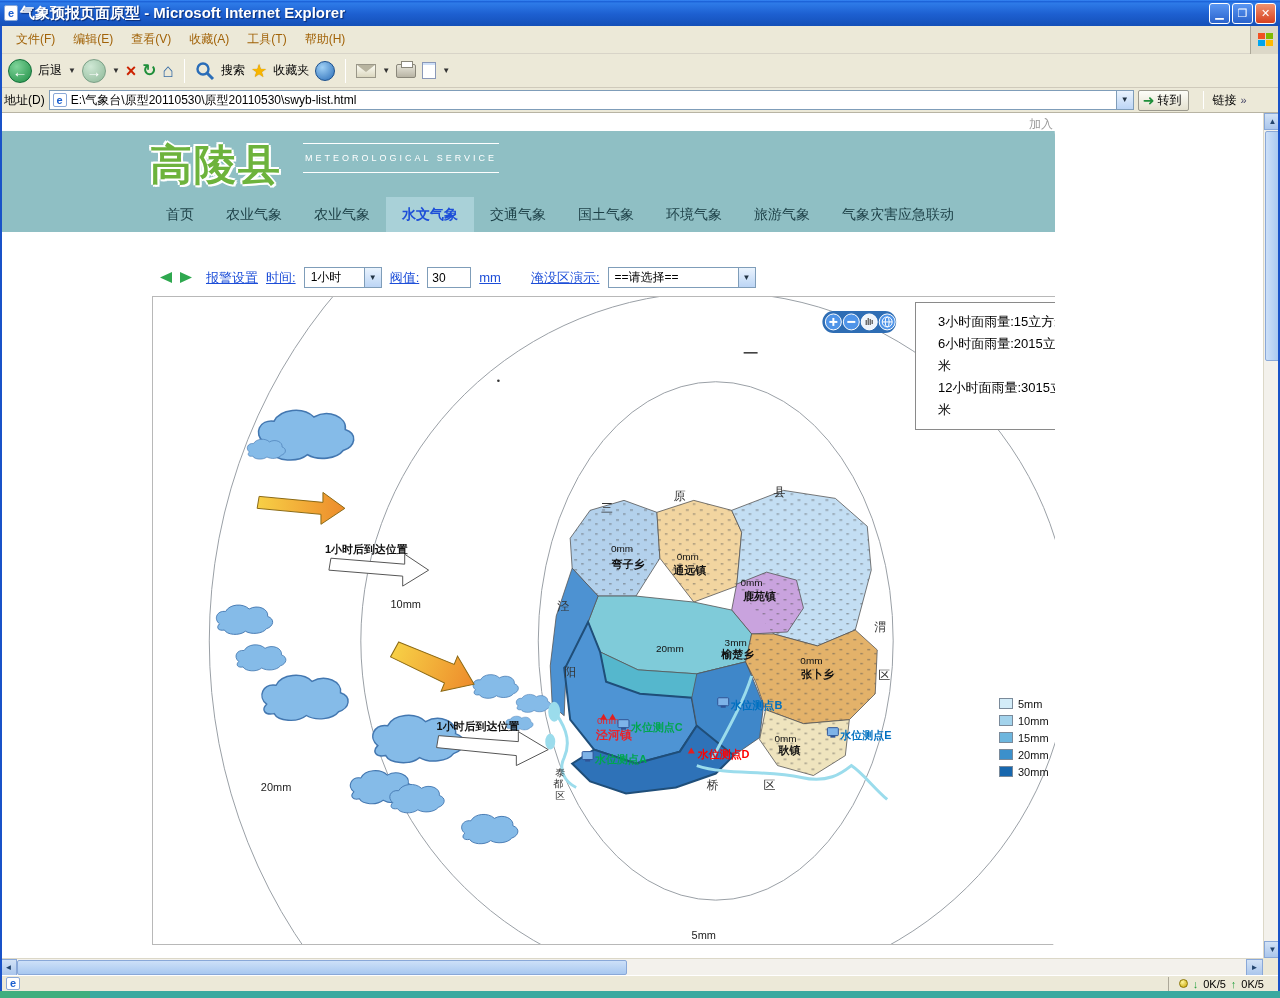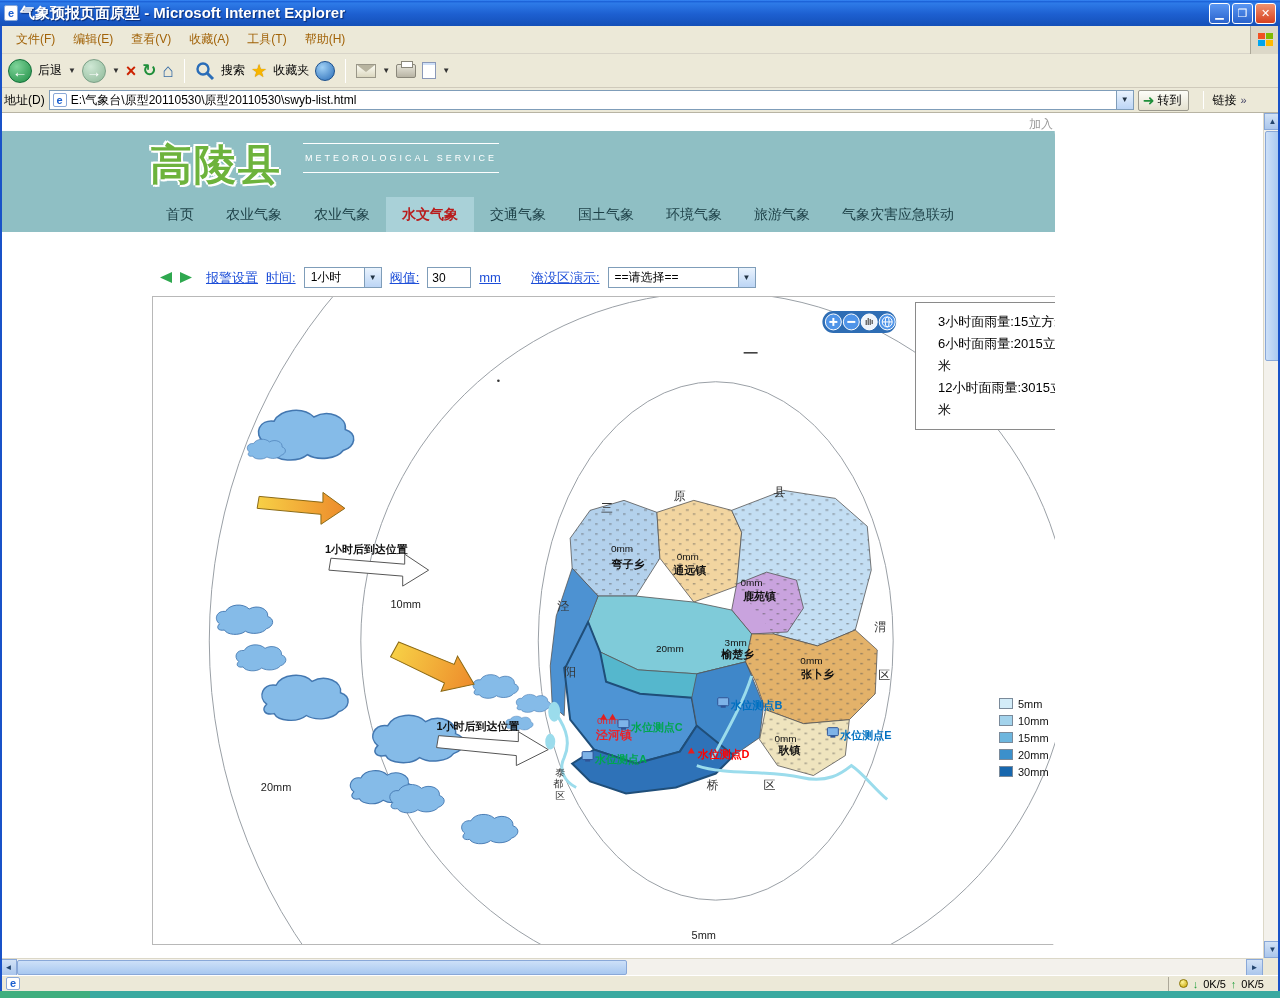--- a/index.html
+++ b/index.html
@@ -71,21 +71,21 @@
   .brand { position:absolute; left:150px; top:6px; display:flex; align-items:flex-start; gap:21px; }
   .brand-county { font-size:42px; font-weight:bold; color:#6db33c; letter-spacing:2px;
     text-shadow:-2px 0 #fff,2px 0 #fff,0 -2px #fff,0 2px #fff,2px 2px #fff,-2px -2px #fff; }
   .brand-col { margin-top:4px; }
   .brand-service { font-size:25px; font-weight:bold; color:#c6d92f; letter-spacing:2px;
     text-shadow:-1px 0 #fff,1px 0 #fff,0 -1px #fff,0 1px #fff; }
   .brand-sub { margin-top:2px; font-size:9px; letter-spacing:3px; color:#fff;
     border-top:1px solid #fff; border-bottom:1px solid #fff; padding:9px 2px; }
   .nav { position:absolute; left:0; bottom:0; width:100%; height:35px; display:flex; align-items:stretch; padding-left:150px; }
   .nav-item { padding:0 16px; display:flex; align-items:center; font-size:14px; color:#1c3f46; cursor:pointer; }
-  .nav-item.active { background:#a9d1d8; font-weight:bold; color:#b91c1c; }
+  .nav-item.active { background:#a9d1d8; font-weight:bold; color:#1d4ed8; }
   .subnav { left:0; top:119px; width:1263px; height:27px; background:#57a3b3; display:flex; align-items:center; padding-left:155px; gap:38px; }
   .subnav-item { color:#fff; font-size:13px; padding:2px 6px; }
   .subnav-item.active { border:1px solid #e8f4f6; }
 
   .controls { left:0; top:146px; width:1263px; height:37px; background:#fff; display:flex; align-items:center; padding-left:158px; gap:8px; }
   .ctl-label { font-size:13px; color:#1d4ed8;text-decoration:underline; }
   .fake-select { height:21px; background:#fff; border:1px solid #7f9db9; display:flex; align-items:center; }
   .fake-select .val { padding:0 6px; font-size:12px; }
   .fake-select .btn { margin-left:auto; width:17px; height:19px; background:linear-gradient(#eaf3fd,#bcd5f5); border-left:1px solid #7f9db9;
     font-size:8px; text-align:center; line-height:19px; color:#234; }

